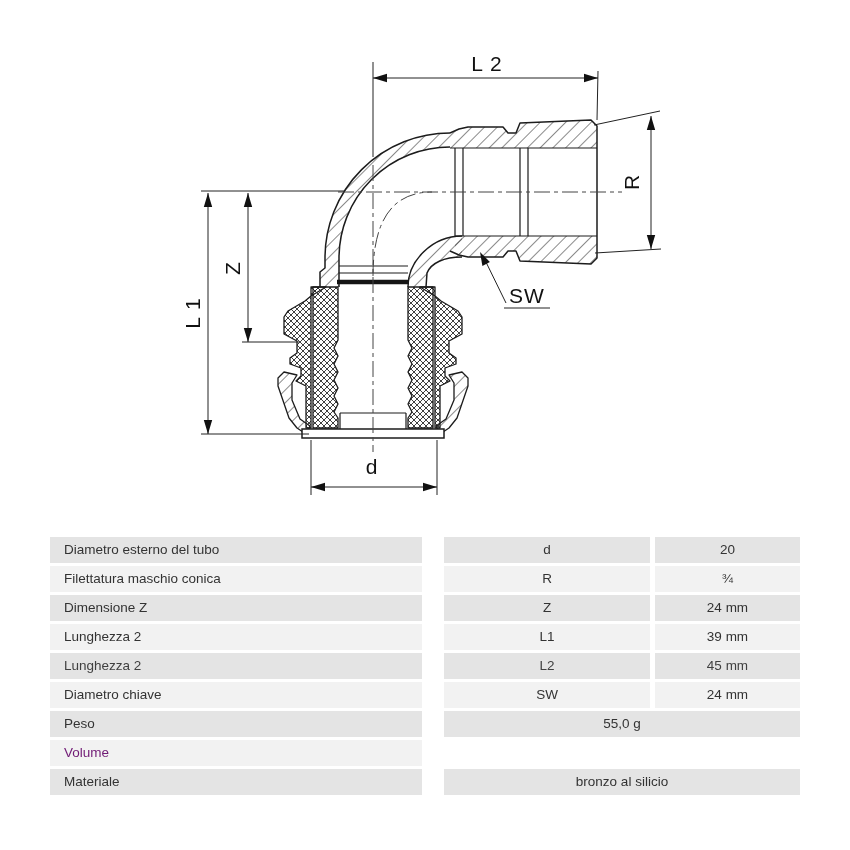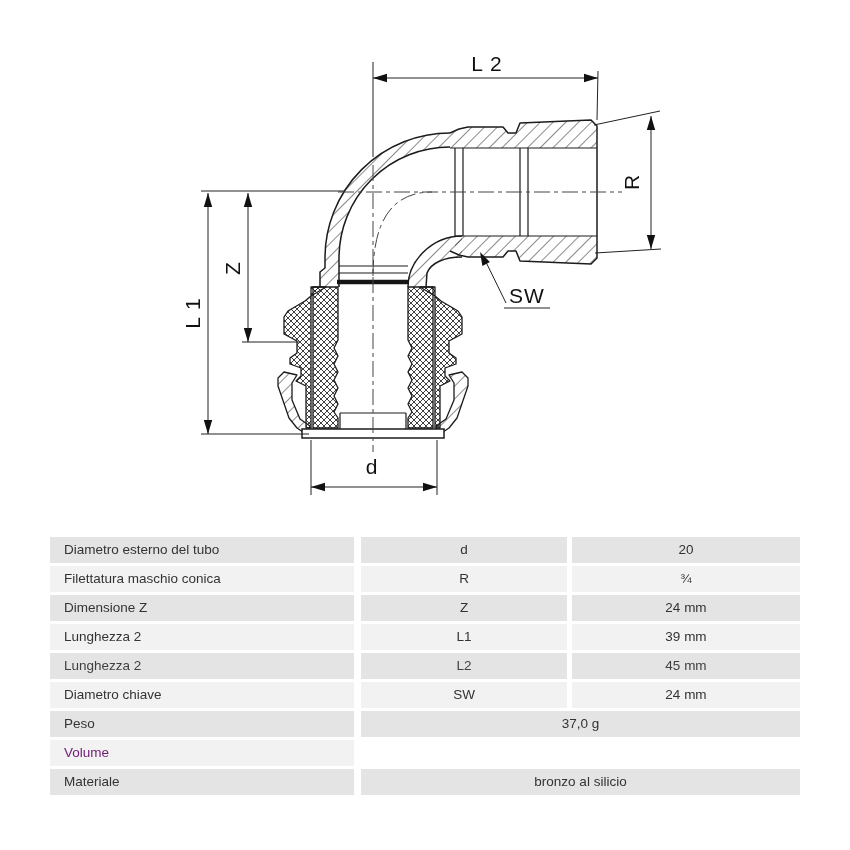--- a/index.html
+++ b/index.html
@@ -3,21 +3,21 @@
 <meta charset="utf-8">
 <style>
   html,body { margin:0; padding:0; background:#ffffff; }
   body { width:850px; height:850px; font-family:"Liberation Sans", sans-serif; }
   .stage { position:relative; width:850px; height:850px; background:#fff; overflow:hidden; }
   svg.drawing { position:absolute; top:0; left:0; }
   svg.drawing text { font-family:"Liberation Sans", sans-serif; fill:#111; }
   .dim-label { font-size:21px; letter-spacing:1px; }
   .spec-table { position:absolute; left:50px; top:537px; width:750px; }
   .trow { display:flex; height:26px; margin-bottom:3px; font-size:13.5px; color:#333; line-height:26px; }
-  .c1 { width:304px; padding-left:14px; box-sizing:border-box; margin-right:7px;
+  .c1 { width:372px; padding-left:14px; box-sizing:border-box; margin-right:22px;
         white-space:nowrap; overflow:hidden; }
   .c2 { width:206px; text-align:center; margin-right:5px; }
   .c3 { flex:1; text-align:center; }
   .cmerge { flex:1; text-align:center; }
 </style>
 </head>
 <body>
 
 <div class="stage">
 
@@ -141,21 +141,21 @@
         <div class="c2" style="background: rgb(228, 228, 228);">L2</div>
         <div class="c3" style="background: rgb(228, 228, 228);">45 mm</div>
       </div>
       <div class="trow" style="color: rgb(51, 51, 51);">
         <div class="c1" style="background: rgb(242, 242, 242);">Diametro chiave</div>
         <div class="c2" style="background: rgb(242, 242, 242);">SW</div>
         <div class="c3" style="background: rgb(242, 242, 242);">24 mm</div>
       </div>
       <div class="trow" style="color: rgb(51, 51, 51);">
         <div class="c1" style="background: rgb(228, 228, 228);">Peso</div>
-        <div class="cmerge" style="background: rgb(228, 228, 228);">37,0 g</div>
+        <div class="cmerge" style="background: rgb(228, 228, 228);">55,0 g</div>
       </div>
       <div class="trow" style="color: #701a75;">
         <div class="c1" style="background: rgb(242, 242, 242);">Volume</div>
       </div>
       <div class="trow" style="color: rgb(51, 51, 51);">
         <div class="c1" style="background: rgb(228, 228, 228);">Materiale</div>
         <div class="cmerge" style="background: rgb(228, 228, 228);">bronzo al silicio</div>
       </div>
     </div>
 </div>

